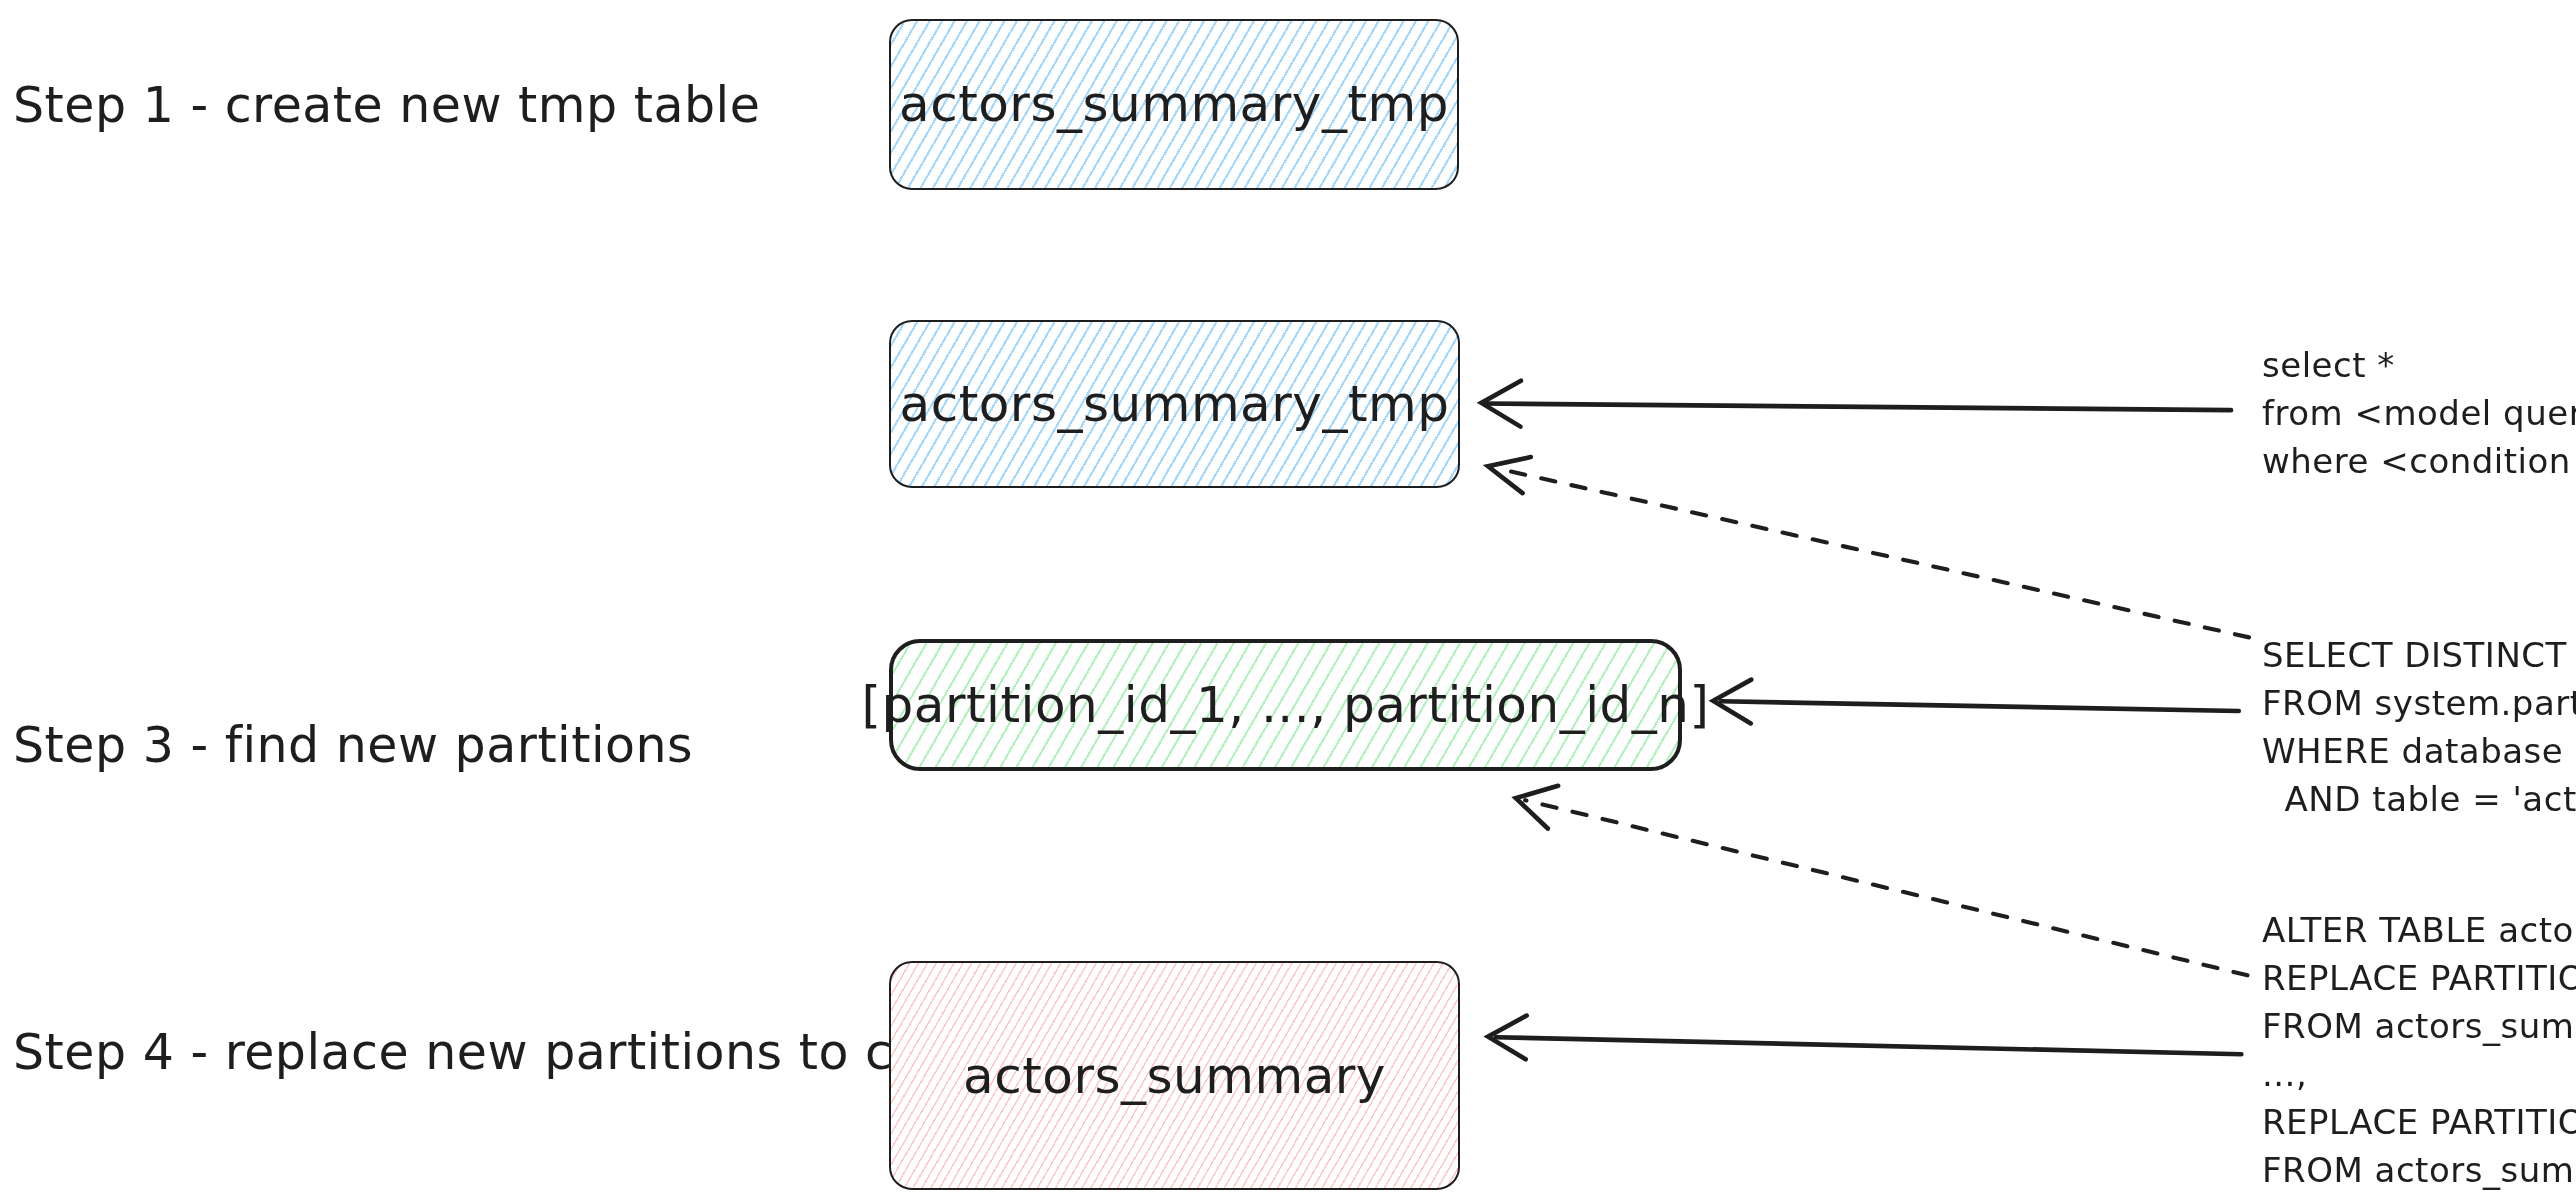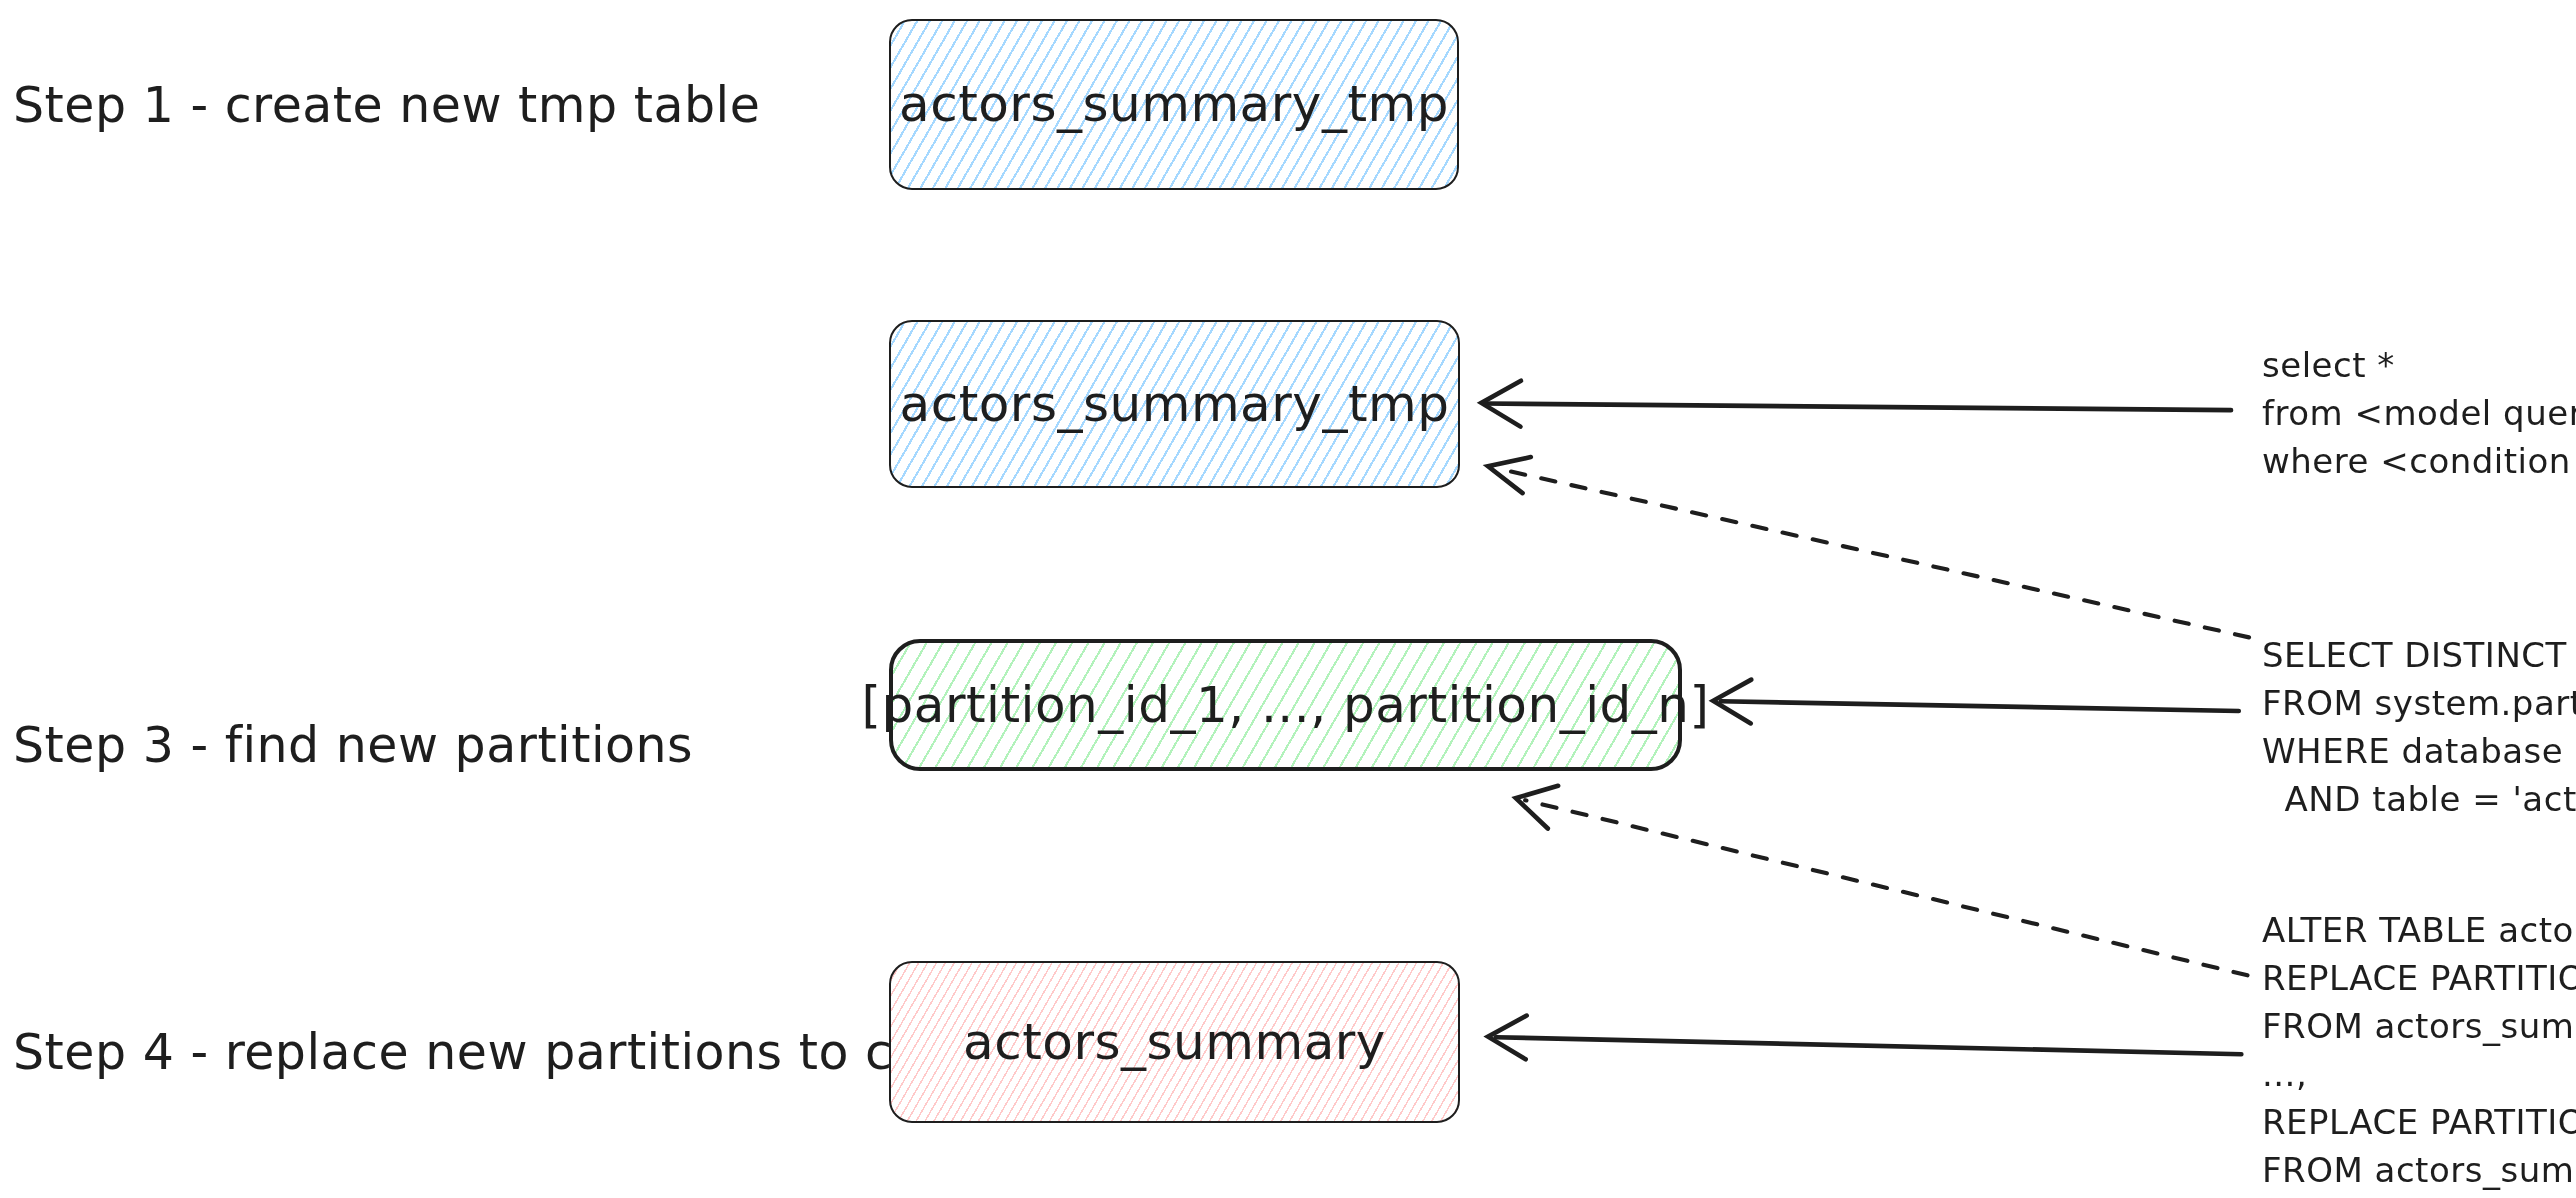--- a/index.html
+++ b/index.html
@@ -119,21 +119,21 @@
   </div>
 
   <div class="node hatch-blue" style="left:889px; top:320px;  width:571px; height:168px;">
     <span>actors_summary_tmp</span>
   </div>
 
   <div class="node hatch-green" id="node-partitions" style="left:889px; top:639px; width:793px; height:132px;">
     <span>[partition_id_1, ..., partition_id_n]</span>
   </div>
 
-  <div class="node hatch-pink" style="left:889px; top:961px; width:571px; height:162px;">
+  <div class="node hatch-pink" style="left:889px; top:961px; width:571px; height:229px;">
     <span>actors_summary</span>
   </div>
 
   <div class="sql" style="top:341px">select *
 from &lt;model query&gt;
 where &lt;condition to identify new&gt;</div>
   <div class="sql" style="top:631px">SELECT DISTINCT partition_id
 FROM system.parts
 WHERE database = &lt;database&gt;
   AND table = 'actors_summary_tmp'</div>

